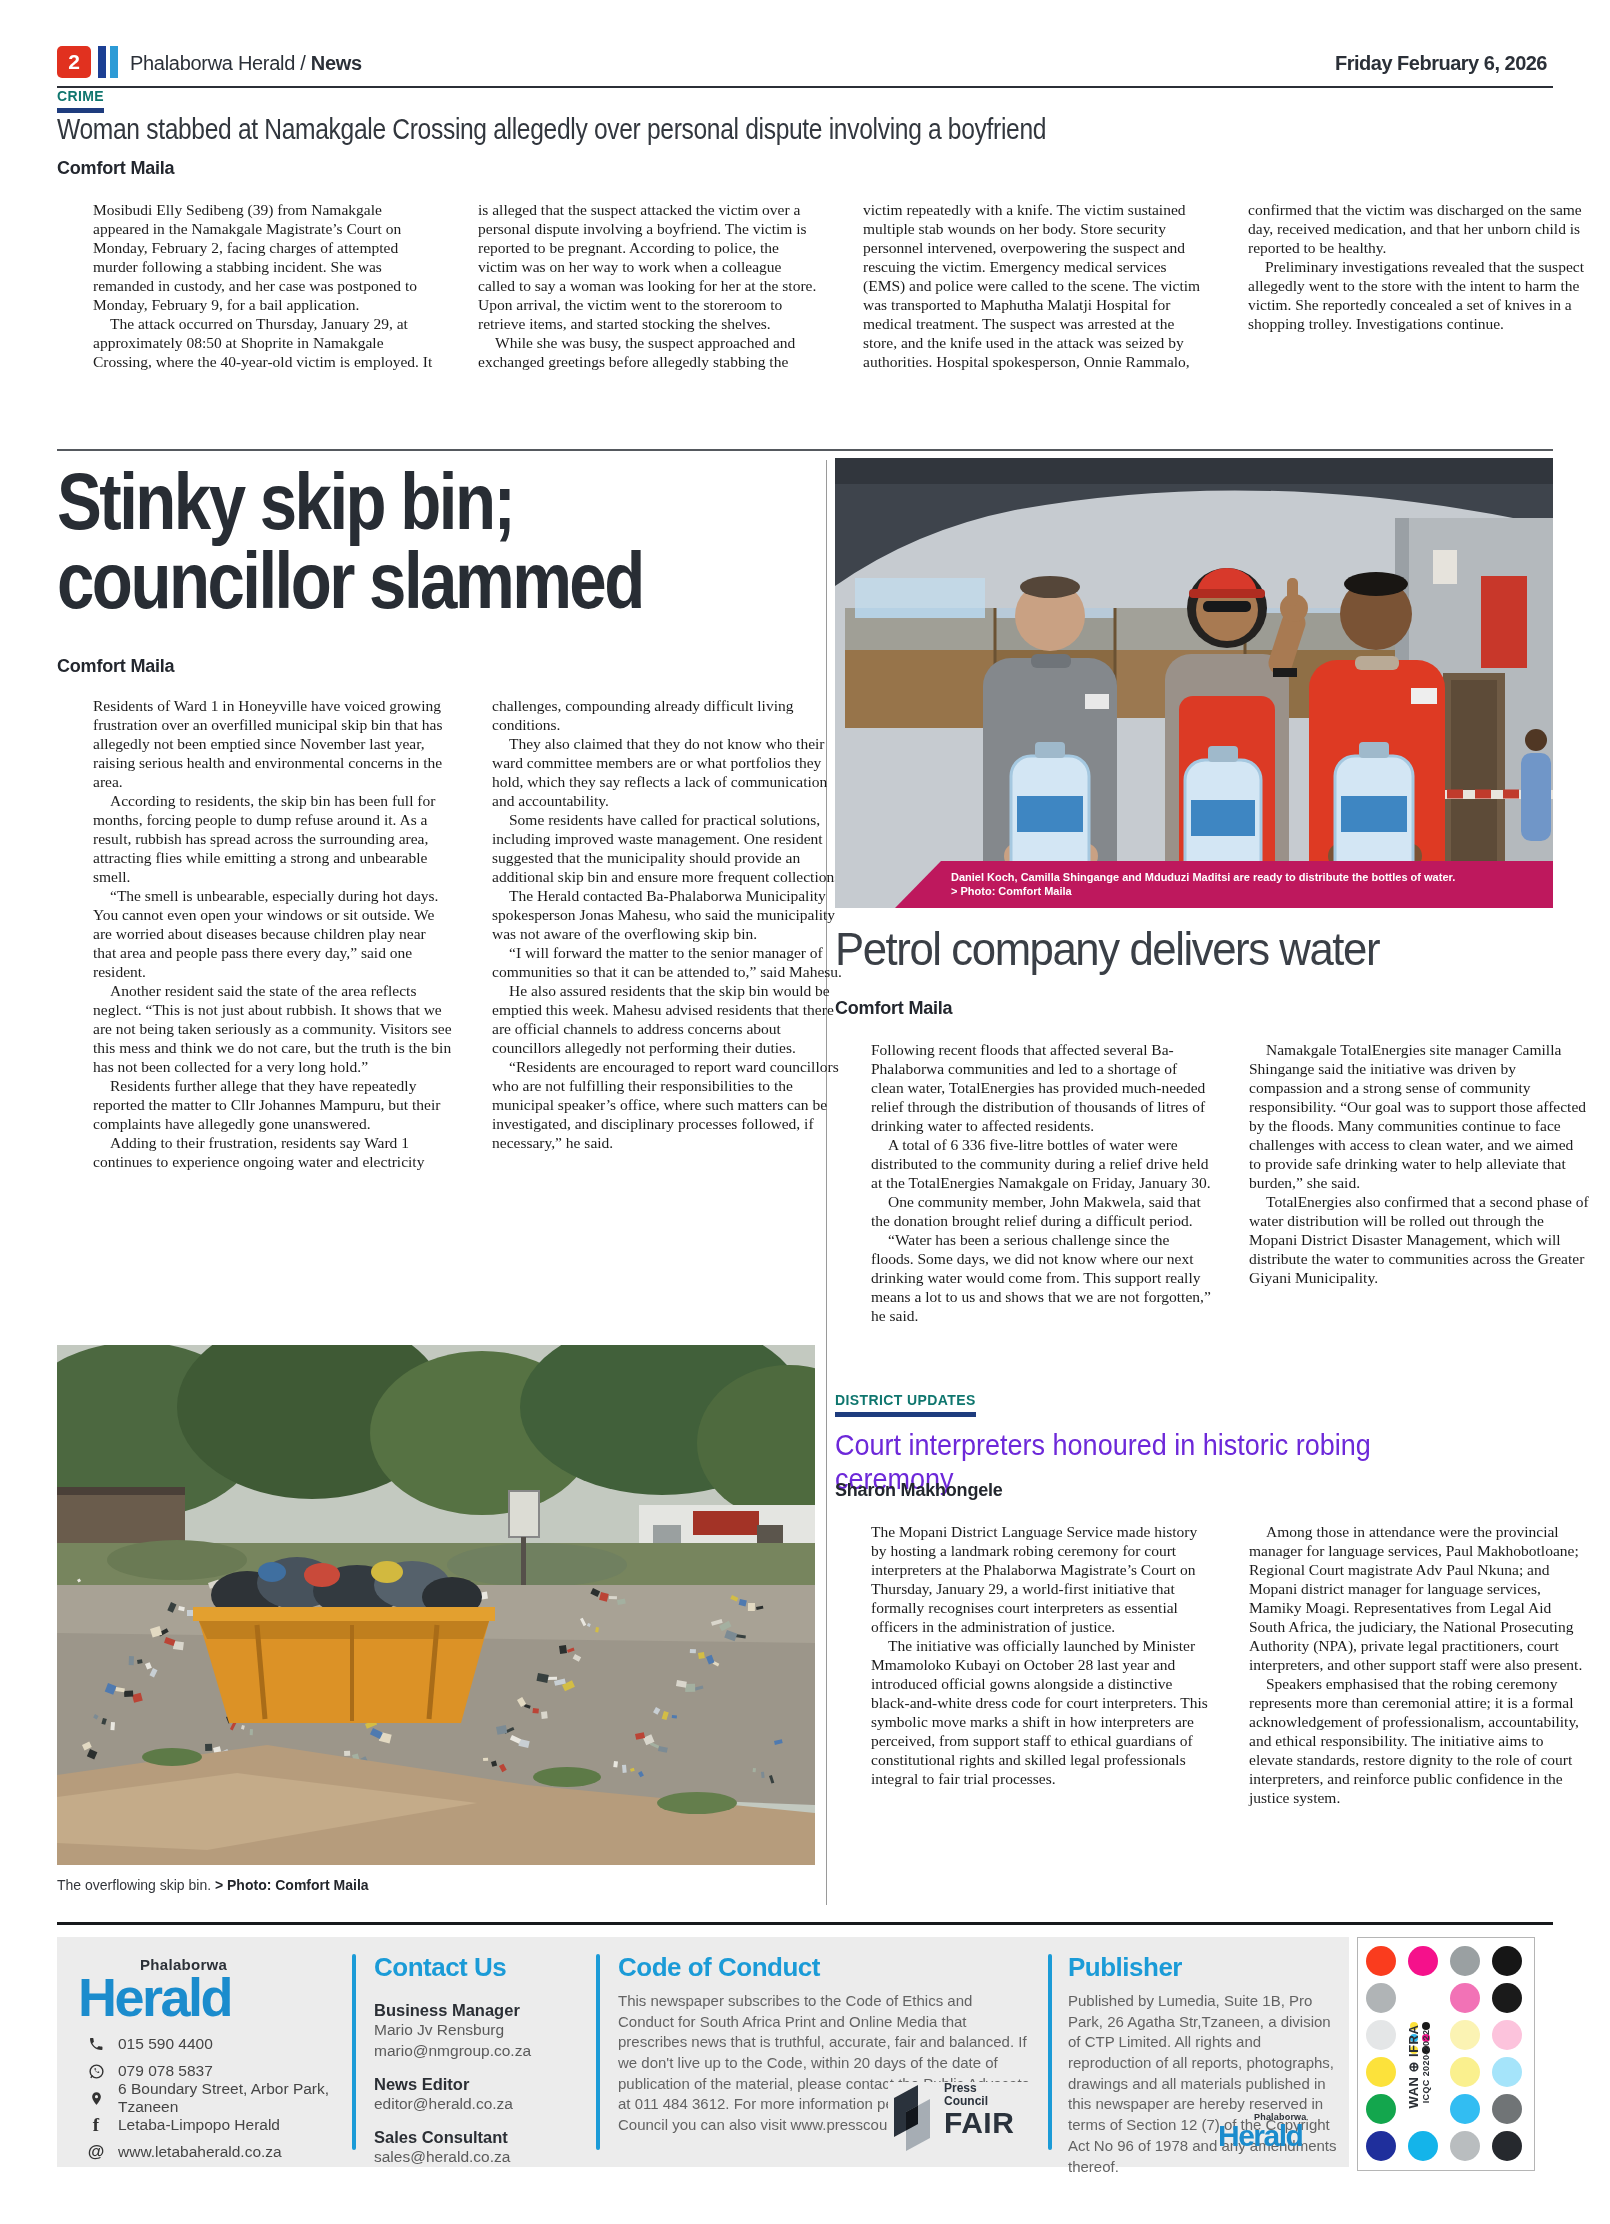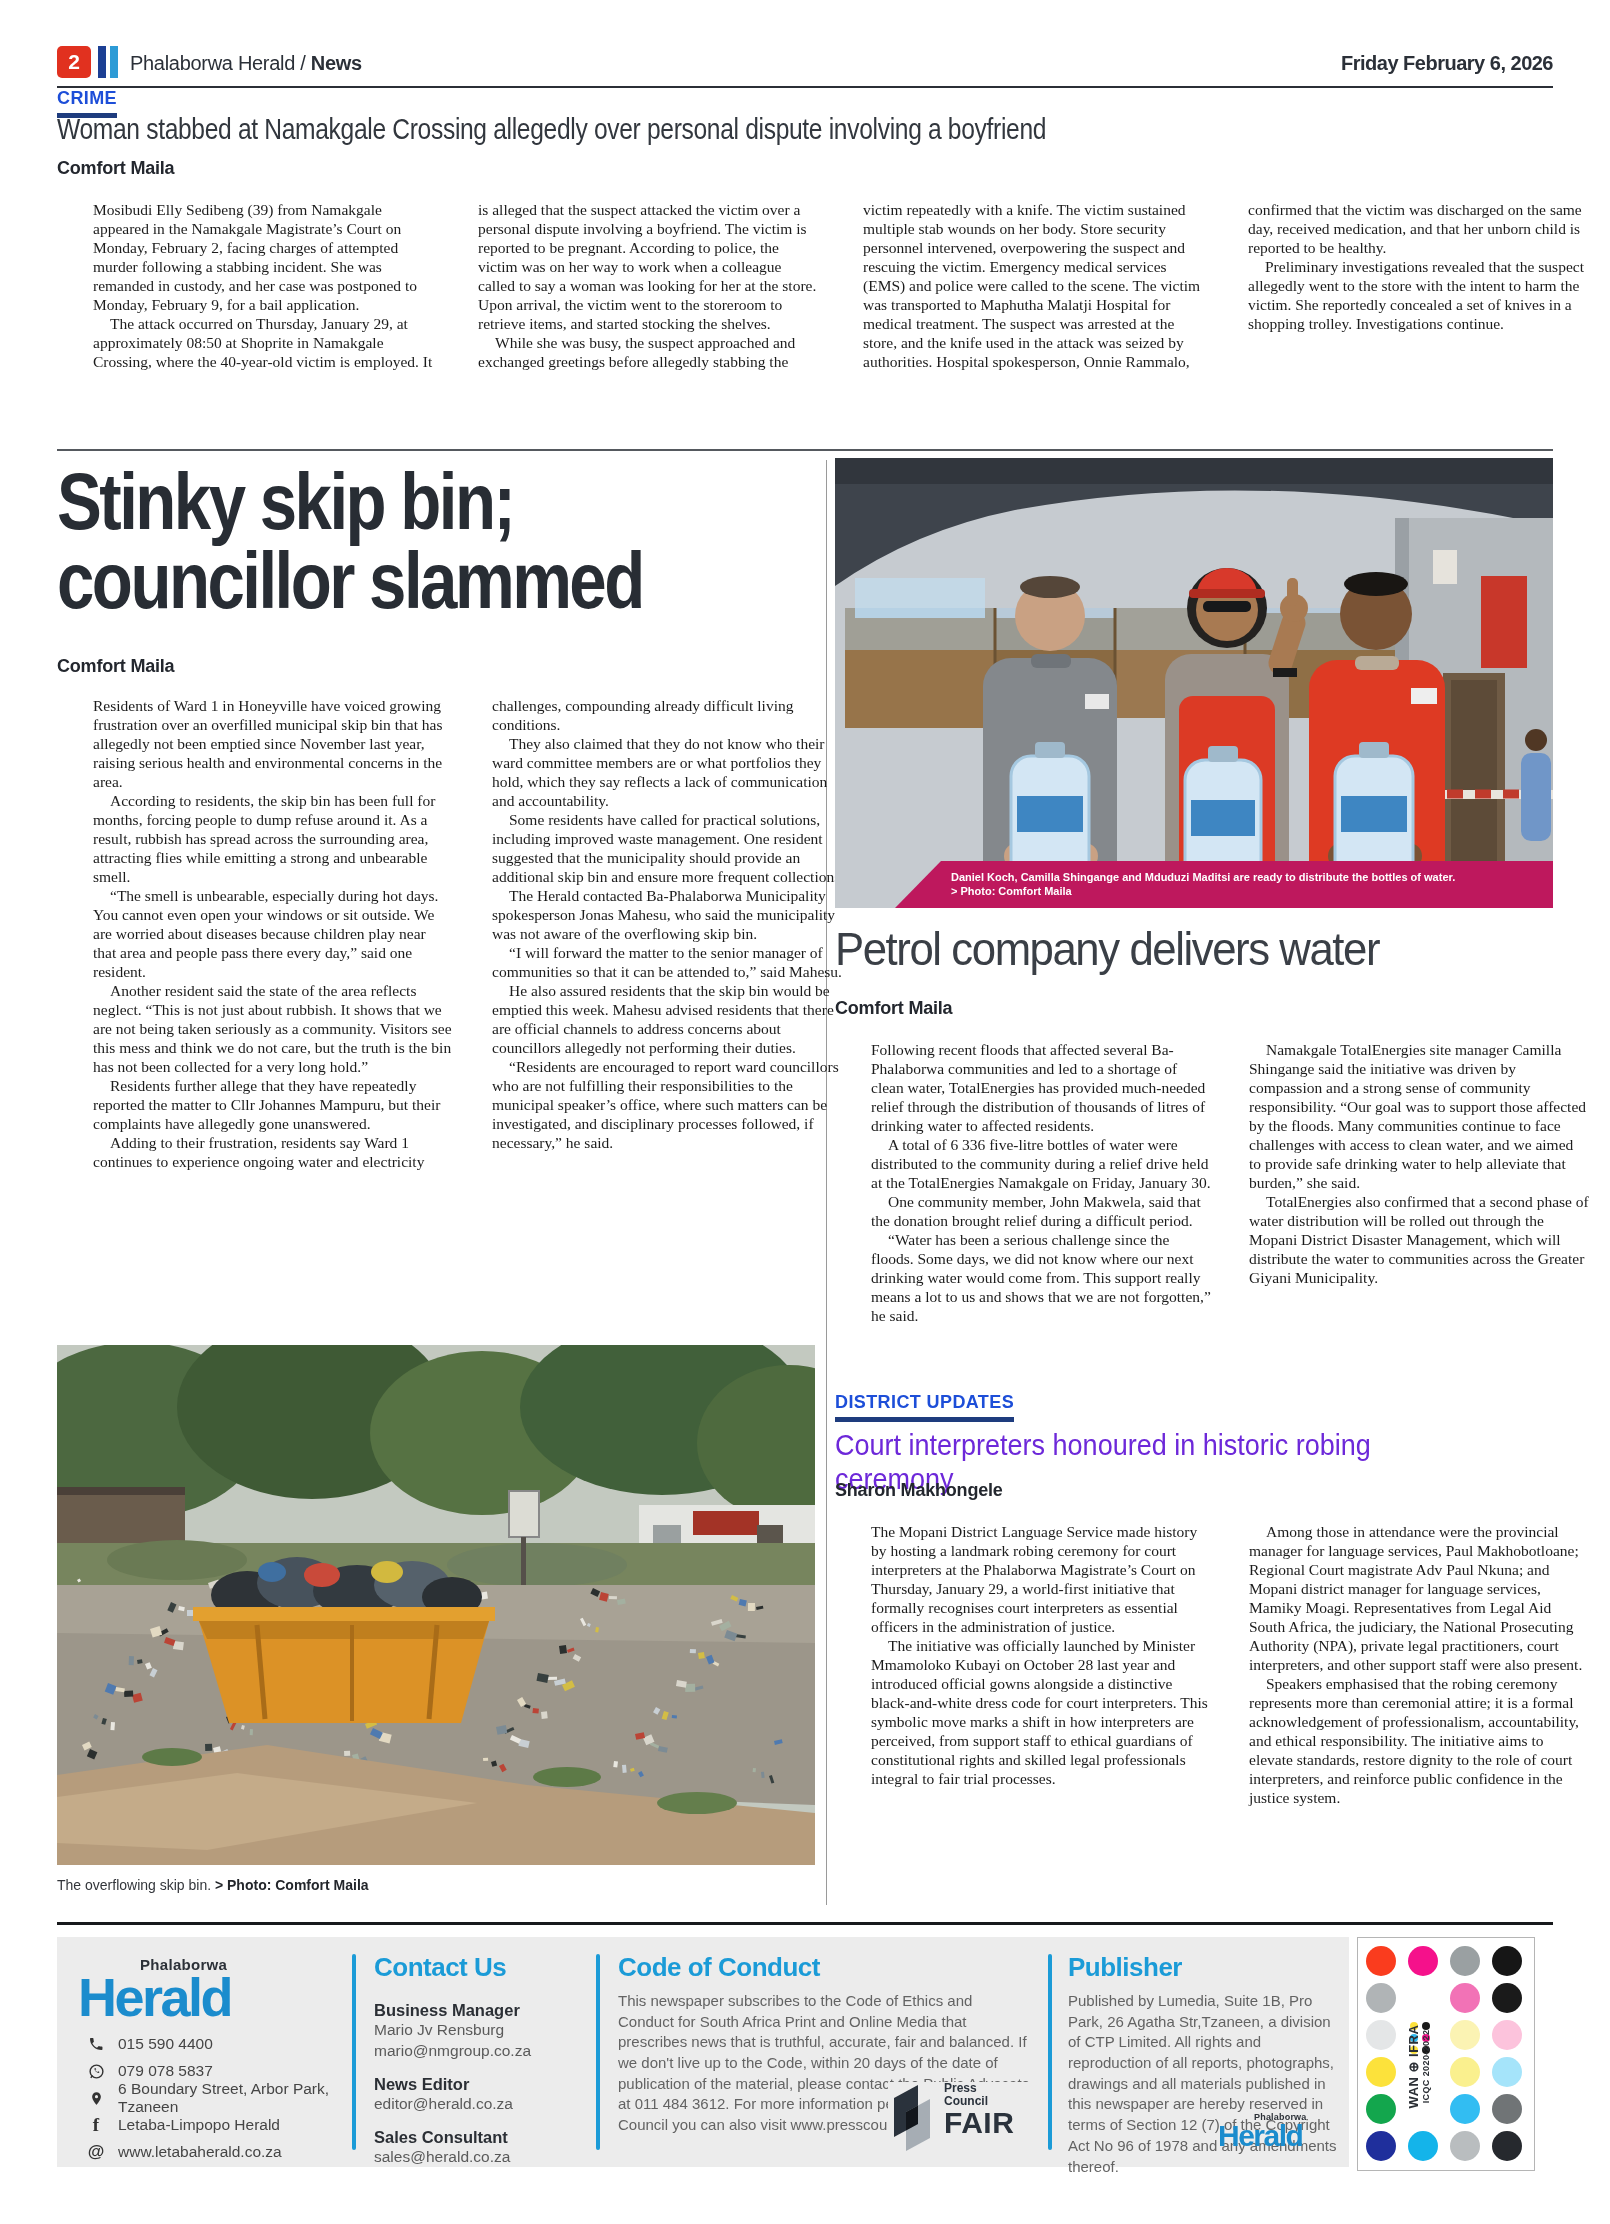--- a/index.html
+++ b/index.html
@@ -7,24 +7,24 @@
         font-family:"Liberation Sans",sans-serif;color:#222;}
   .abs{position:absolute;}
 
   
   .pagenum{left:57px;top:46px;width:34px;height:32px;background:#e1311f;border-radius:5px;
            color:#fff;font-weight:700;font-size:21px;display:flex;align-items:center;justify-content:center;}
   .bar1{left:98px;top:46px;width:8px;height:32px;background:#1c3f94;}
   .bar2{left:110px;top:46px;width:8px;height:32px;background:#2d9bd6;}
   .masthead{left:130px;top:52px;font-size:20px;color:#2b3038;letter-spacing:-0.3px;}
   .masthead b{font-weight:700;}
-  .dateline{right:57px;top:52px;font-size:20px;font-weight:700;color:#2b3038;letter-spacing:-0.5px;margin-left:22px;}
+  .dateline{right:63px;top:52px;font-size:20px;font-weight:700;color:#2b3038;letter-spacing:-0.5px;margin-left:22px;}
   .toprule{left:57px;top:86px;width:1496px;height:2px;background:#2b2f36;}
 
-  .seclabel{font-size:18px;font-weight:700;letter-spacing:0.4px;color:#1d4ed8;text-decoration:underline;}
+  .seclabel{font-size:14px;font-weight:700;letter-spacing:0.4px;color:#0f766e;text-decoration:underline;}
   .seclabel span{display:inline-block;padding-bottom:4px;border-bottom:5px solid #1e3c7e;}
 
   
   .squeeze{display:inline-block;transform-origin:0 50%;white-space:pre-line;}
   .hl1{left:57px;top:112px;width:1496px;font-size:30px;color:#32373e;letter-spacing:-0.4px;}
   .hl1 .squeeze{transform:scaleX(0.82);}
   .byline{font-size:18px;font-weight:700;color:#23272e;letter-spacing:-0.2px;}
   .body{font-family:"Liberation Serif",serif;font-size:15.5px;line-height:19px;color:#1c1c1c;margin-left:36px;}
   .body p{margin:0;}
   .body p + p{text-indent:17px;}

